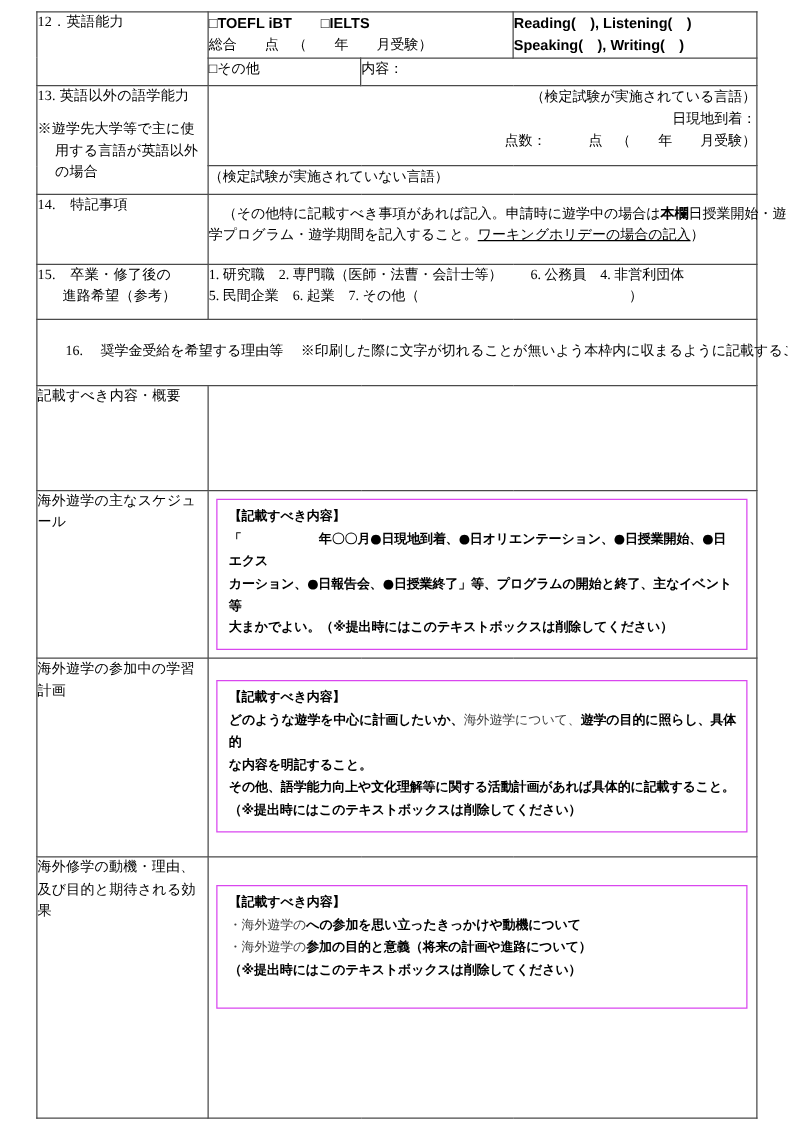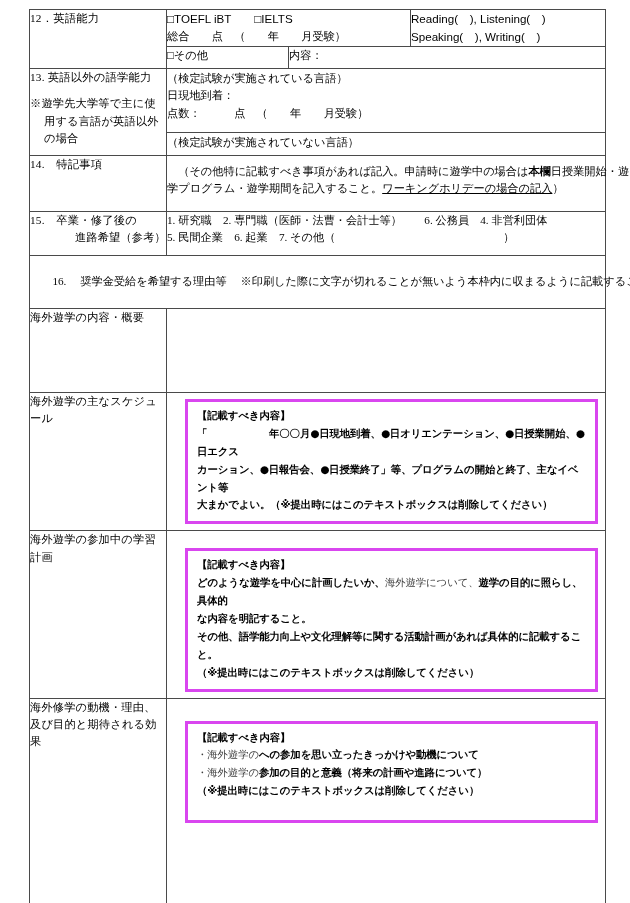--- a/index.html
+++ b/index.html
@@ -55,40 +55,40 @@
   }
   .lbl .ln { display: block; white-space: pre; }
   .lbl-indent { padding-left: 14px; }
 
   
   .numlbl { font-size: 11.3px; }
 
   
   .eng-mid { width: 243px; }
   .eng-right { }
-  .latin { font-family: "Liberation Sans", "DejaVu Sans", sans-serif; font-size: 11.6px; }
+  .latin { font-family: "Liberation Sans", "DejaVu Sans", sans-serif; font-size: 11.6px; font-weight: bold; }
   .row-line { display: block; white-space: pre; }
 
   .sub-a { width: 73px; }
   .sub-b { }
 
   
   .full16 {
     font-size: 11.3px;
     padding: 4px 6px 3px 7px;
     white-space: pre;
   }
 
   
   .body-cell { }
 
   
   .tbox {
-    border: 3px solid #d946ef;
-    margin: 6px 7px 6px 18px;
+    border: 1px solid #d946ef;
+    margin: 6px 7px 6px 6px;
     padding: 5px 8px 7px 9px;
     font-family: "DejaVu Sans", "Liberation Sans", sans-serif;
     font-size: 10.4px;
     line-height: 1.72;
     font-weight: bold;
     letter-spacing: -0.1px;
   }
   .tbox .l { display: block; }
   .tbox .lite { font-weight: normal; color: #3e3e3e; }
 
@@ -138,21 +138,21 @@
     </tr>
 
     <tr>
       <td class="lbl pad h13" rowspan="2">
         <span class="ln numlbl"><span>13.</span> <span>英語以外の語学能力</span></span>
         <span class="ln" style="height:9px;"></span>
         <span class="ln">※遊学先大学等で主に使</span>
         <span class="ln lbl-indent">用する言語が英語以外</span>
         <span class="ln lbl-indent">の場合</span>
       </td>
-      <td class="padc" colspan="3" style="padding-top:1px;">
+      <td class="padc" colspan="3" style="padding-top:1px;text-align:right;">
         <span class="row-line">（検定試験が実施されている言語）</span>
         <span class="row-line">日現地到着：</span>
         <span class="row-line">点数：　　　点　（　　年　　月受験）</span>
       </td>
     </tr>
     <tr>
       <td class="padc" colspan="3" style="padding-top:1px;margin-left:32px;">
         <span class="row-line">（検定試験が実施されていない言語）</span>
       </td>
     </tr>
@@ -163,37 +163,37 @@
       </td>
       <td class="pad" colspan="3" style="padding-top:7px;">
         <span class="row-line">　<span>（その他特に記載すべき事項があれば記入。申請時に遊学中の場合は</span><span class="b">本欄</span><span>日授業開始・遊</span></span>
         <span class="row-line"><span>学プログラム・遊学期間を記入すること。</span><span class="u">ワーキングホリデーの場合の記入</span><span>）</span></span>
       </td>
     </tr>
 
     <tr>
       <td class="lbl lbl-mid pad h15">
         <span class="ln numlbl"><span>15.</span>　<span>卒業・修了後の</span></span>
-        <span class="ln" style="padding-left:20px;text-align:right;">進路希望（参考）</span>
+        <span class="ln" style="padding-left:20px;">進路希望（参考）</span>
       </td>
       <td class="pad" colspan="3">
         <span class="row-line">1. 研究職　2. 専門職（医師・法曹・会計士等）　　6. 公務員　4. 非営利団体</span>
         <span class="row-line">5. 民間企業　6. 起業　7. その他（　　　　　　　　　　　　　　　）</span>
       </td>
     </tr>
 
     <tr>
       <td class="full16 h16" colspan="4">
         <span>16.　 奨学金受給を希望する理由等　 ※印刷した際に文字が切れることが無いよう本枠内に収まるように記載すること。</span>
       </td>
     </tr>
 
     <tr>
       <td class="lbl lbl-mid pad hov">
-        <span>海外遊学の内容・概要</span>
+        <span>記載すべき内容・概要</span>
       </td>
       <td class="body-cell" colspan="3"></td>
     </tr>
 
     <tr>
       <td class="lbl lbl-mid pad hsch">
         <span class="ln">海外遊学の主なスケジュ</span>
         <span class="ln">ール</span>
       </td>
       <td class="body-cell" colspan="3">

